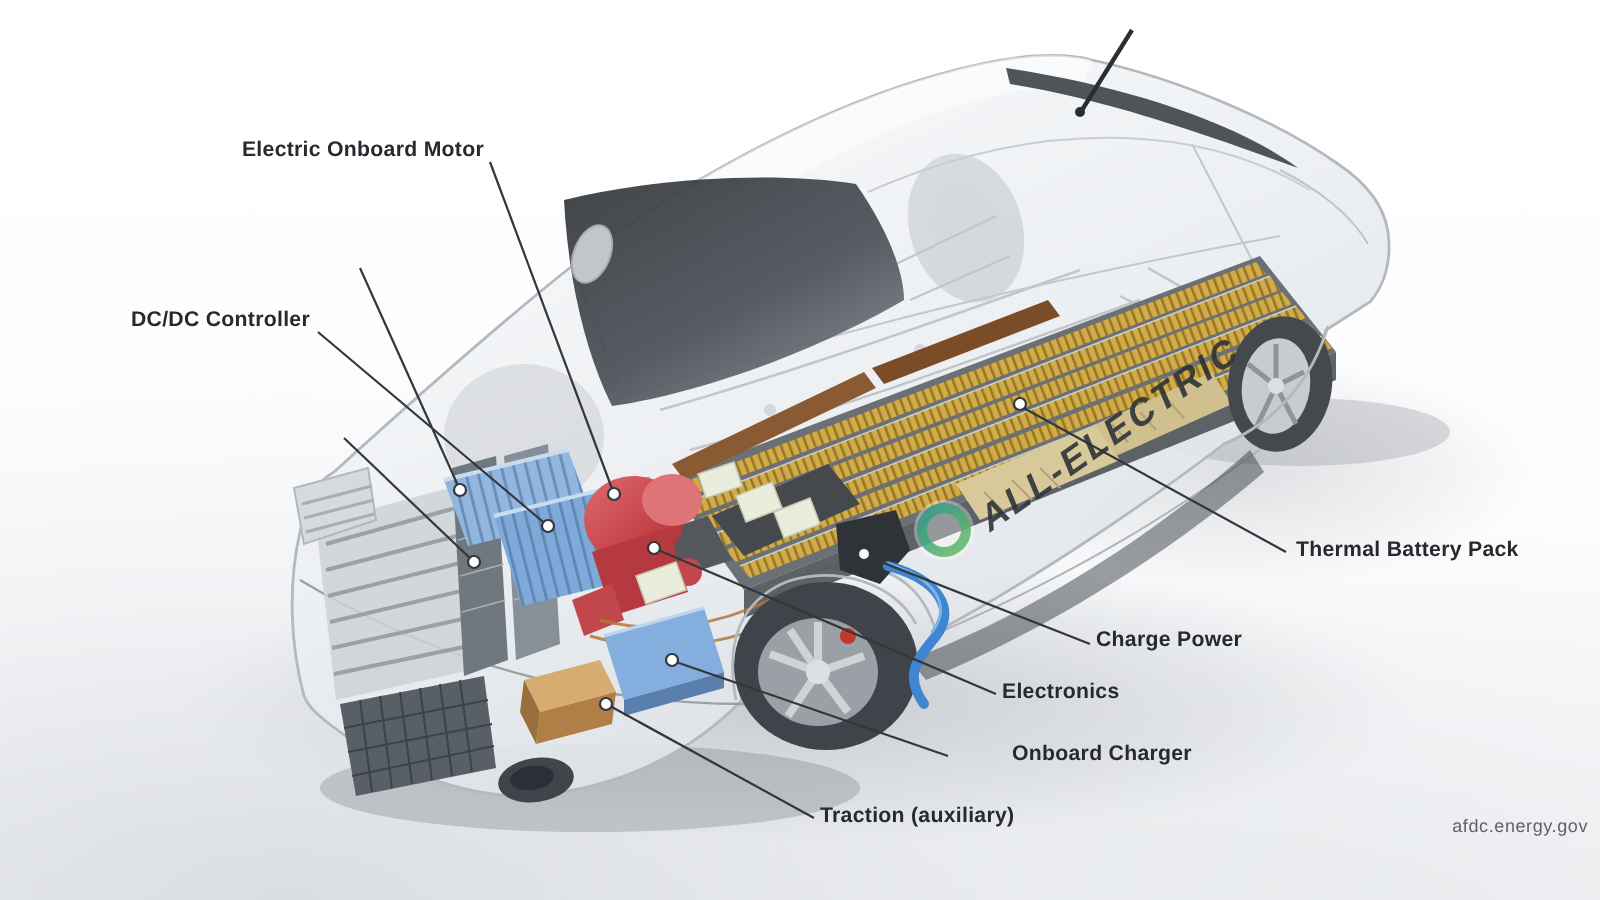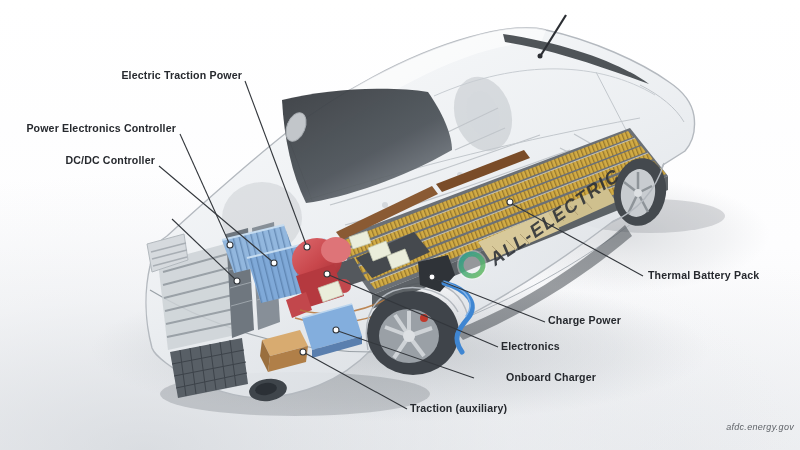--- a/index.html
+++ b/index.html
@@ -18,22 +18,22 @@
     color:#26292e;
   }
   .brand{
     position:absolute;left:492px;top:250px;
     transform-origin:0 50%;
     transform:rotate(-34.8deg) skewX(-12deg);
     font-size:18.5px;font-weight:700;letter-spacing:1.6px;
     color:#2c3036;opacity:.88;
   }
   .watermark{
-    position:absolute;right:6px;top:422px;
-    font-size:9px;color:#5f6368;letter-spacing:.3px;font-style:italic;
+    position:absolute;right:6px;top:408px;
+    font-size:9px;color:#5f6368;letter-spacing:.3px;
   }
 </style>
 </head>
 <body>
 
 <div class="stage">
 
   <svg width="800" height="450" viewBox="0 0 800 450">
     <defs>
       <radialGradient id="shadow1" cx="50%" cy="50%" r="50%">
@@ -284,22 +284,21 @@
       <circle cx="274" cy="263" r="3"></circle>
         <circle cx="237" cy="281" r="3"></circle>
       <circle cx="510" cy="202" r="3"></circle>
         <circle cx="432" cy="277" r="3"></circle>
       <circle cx="327" cy="274" r="3"></circle>
         <circle cx="336" cy="330" r="3"></circle>
       <circle cx="303" cy="352" r="3"></circle>
     </g>
   </svg>
 
-  <div class="lbl" style="right:558px;top:69px">Electric Traction Power</div>
-  <div class="lbl" style="right:624px;top:122px">Power Electronics Controller</div>
+  <div class="lbl" style="right:558px;top:69px">Electric Onboard Motor</div>
   <div class="lbl" style="right:645px;top:154px">DC/DC Controller</div>
   <div class="lbl" style="left:648px;top:269px">Thermal Battery Pack</div>
   <div class="lbl" style="left:548px;top:314px">Charge Power</div>
   <div class="lbl" style="left:501px;top:340px">Electronics</div>
   <div class="lbl" style="left:506px;top:371px">Onboard Charger</div>
   <div class="lbl" style="left:410px;top:402px">Traction (auxiliary)</div>
 
   <div class="brand">ALL-ELECTRIC</div>
   <div class="watermark">afdc.energy.gov</div>
 </div>

